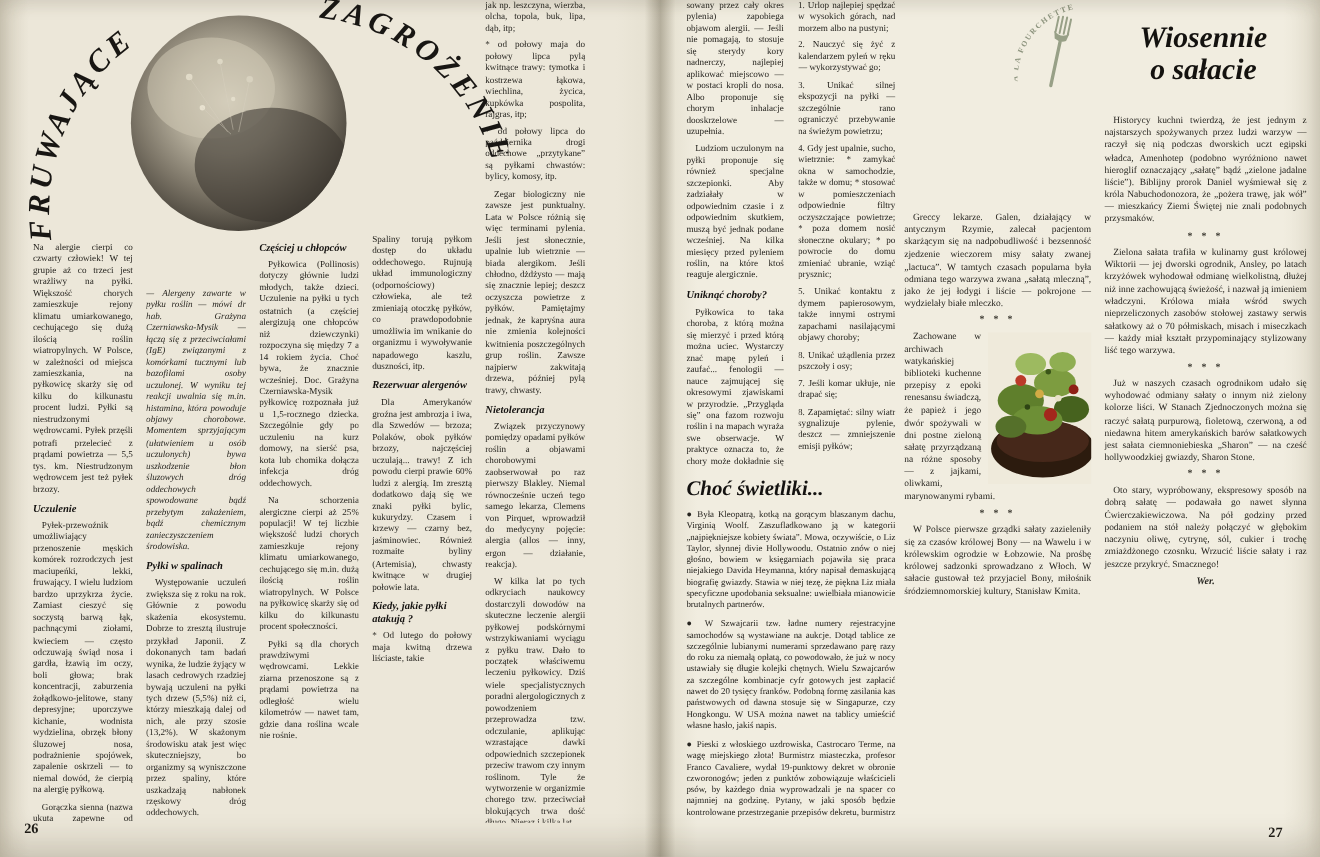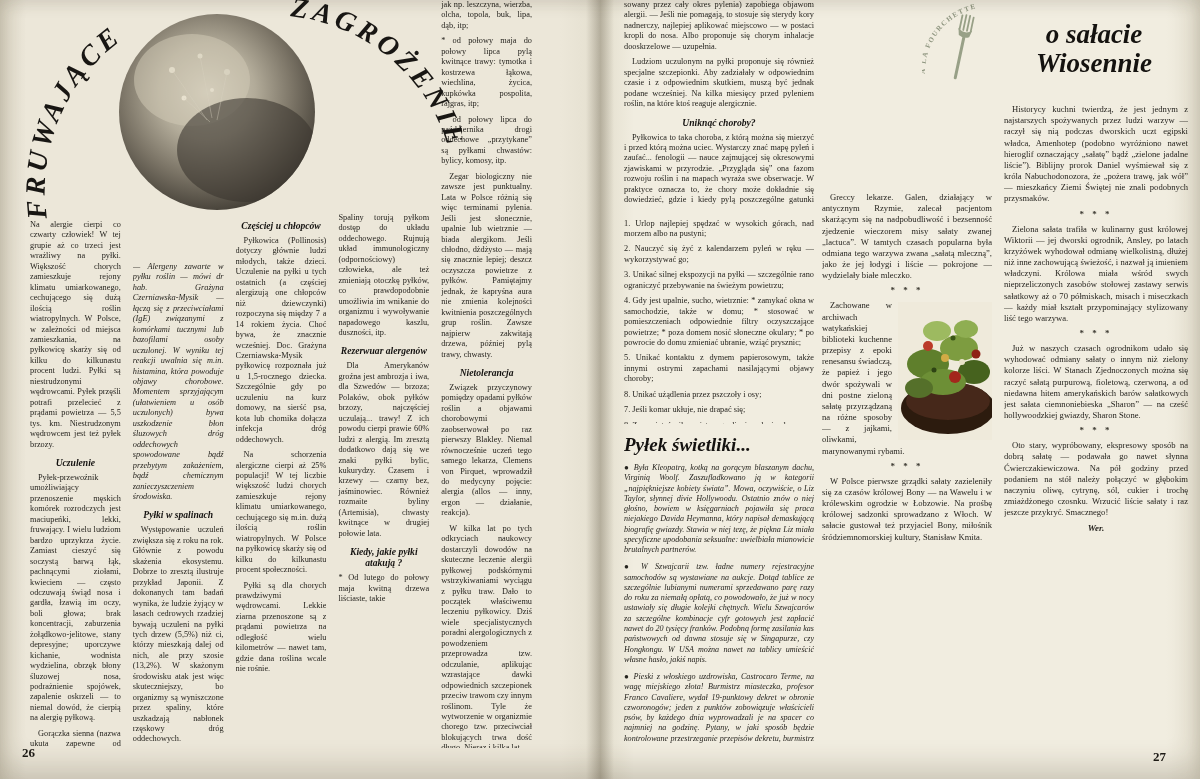--- a/index.html
+++ b/index.html
@@ -11,40 +11,40 @@
   .page-right{left:600px;background:linear-gradient(to right,#e2ddcc 0,#f1ede0 34px,#f1ede0 566px,#e6e1d1 600px);}
   .gutter{position:absolute;left:586px;top:0;width:28px;height:779px;
     background:linear-gradient(to right,rgba(60,50,30,0) 0,rgba(60,50,30,.28) 50%,rgba(60,50,30,0) 100%);}
   .spread::after{content:"";position:absolute;inset:0;pointer-events:none;
     box-shadow:inset 0 -14px 26px rgba(60,50,30,.18), inset 0 6px 14px rgba(60,50,30,.10);}
 
   
   p.b{font-size:8.3px;line-height:1.26;text-align:justify;margin:0 0 5px;text-indent:8px;}
   p.noind{text-indent:0;}
   p.it{font-style:italic;}
-  h4.sub{font-size:9.6px;font-weight:bold;font-style:italic;text-align:center;margin:7px 0 5px;color:#141210;}
+  h4.sub{font-size:9.6px;font-weight:bold;font-style:italic;margin:7px 0 5px;color:#141210;}
   .col{flex:1;overflow:hidden;}
 
   
   .lp-cols{position:absolute;left:30px;top:0;width:502px;height:748px;display:flex;gap:12px;}
   .pt1{padding-top:220px}.pt2{padding-top:262px}.pt3{padding-top:213px}.pt4{padding-top:213px}.pt5{}
   .lp-title{position:absolute;left:22px;top:0;width:440px;height:240px;z-index:2;}
   .arcT{font-family:"Liberation Serif",serif;font-weight:bold;font-style:italic;
     font-size:28px;letter-spacing:4px;fill:#181613;}
 
   .pagenum{position:absolute;font-weight:bold;font-size:13px;color:#1c1a16;}
   .pn-left{left:22px;bottom:18px;}
   .pn-right{right:34px;bottom:14px;}
 
   
   .rp-main{position:absolute;left:24px;top:0;width:190px;height:755px;}
-  .rp-top{display:flex;gap:13px;height:424px;overflow:hidden;flex-direction:column;}
+  .rp-top{display:flex;gap:13px;height:424px;overflow:hidden;}
   .swietliki{margin-top:8px;height:312px;overflow:hidden;}
   .sw-head{font-size:19px;font-weight:bold;font-style:italic;margin:2px 0 7px;color:#141210;}
-  .swietliki p{font-size:8.1px;line-height:1.27;font-style:italic;text-align:justify;margin:0 0 7px;}
+  .swietliki p{font-size:8.1px;line-height:1.27;text-align:justify;margin:0 0 7px;}
 
   
   .salad{position:absolute;left:222px;top:0;width:370px;height:779px;}
   .fork{position:absolute;left:100px;top:2px;width:74px;height:84px;}
   .forkArcT{font-family:"Liberation Serif",serif;font-size:7px;letter-spacing:1.6px;fill:#8d947e;font-weight:bold;}
   .salad-title{position:absolute;left:178px;top:20px;width:188px;text-align:center;
     font-weight:bold;font-style:italic;font-size:27px;line-height:1.08;color:#14120f;}
   .salad p{font-size:8.6px;line-height:1.3;text-align:justify;margin:0 0 4px;text-indent:8px;}
   .salad-colL{position:absolute;left:0;top:192px;width:170px;height:556px;overflow:hidden;}
   .salad-colR{position:absolute;left:182px;top:104px;width:184px;height:646px;overflow:hidden;}
@@ -152,21 +152,21 @@
           <p class="b noind">3. Unikać silnej ekspozycji na pyłki — szczególnie rano ograniczyć przebywanie na świeżym powietrzu;</p>
           <p class="b noind">4. Gdy jest upalnie, sucho, wietrznie: * zamykać okna w samochodzie, także w domu; * stosować w pomieszczeniach odpowiednie filtry oczyszczające powietrze; * poza domem nosić słoneczne okulary; * po powrocie do domu zmieniać ubranie, wziąć prysznic;</p>
           <p class="b noind">5. Unikać kontaktu z dymem papierosowym, także innymi ostrymi zapachami nasilającymi objawy choroby;</p>
           <p class="b noind">8. Unikać użądlenia przez pszczoły i osy;</p>
           <p class="b noind">7. Jeśli komar ukłuje, nie drapać się;</p>
           <p class="b noind">8. Zapamiętać: silny wiatr sygnalizuje pylenie, deszcz — zmniejszenie emisji pyłków;</p>
 
         </div>
       </div>
       <div class="swietliki">
-        <div class="sw-head">Pyłek świetliki...</div>
+        <div class="sw-head">Choć świetliki...</div>
         <p>● Była Kleopatrą, kotką na gorącym blaszanym dachu, Virginią Woolf. Zaszufladkowano ją w kategorii „najpiękniejsze kobiety świata”. Mowa, oczywiście, o Liz Taylor, słynnej divie Hollywoodu. Ostatnio znów o niej głośno, bowiem w księgarniach pojawiła się praca niejakiego Davida Heymanna, który napisał demaskującą biografię gwiazdy. Stawia w niej tezę, że piękna Liz miała specyficzne upodobania seksualne: uwielbiała mianowicie brutalnych partnerów.</p>
         <p>● W Szwajcarii tzw. ładne numery rejestracyjne samochodów są wystawiane na aukcje. Dotąd tablice ze szczególnie lubianymi numerami sprzedawano parę razy do roku za niemałą opłatą, co powodowało, że już w nocy ustawiały się długie kolejki chętnych. Wielu Szwajcarów za szczególne kombinacje cyfr gotowych jest zapłacić nawet do 20 tysięcy franków. Podobną formę zasilania kas państwowych od dawna stosuje się w Singapurze, czy Hongkongu. W USA można nawet na tablicy umieścić własne hasło, jakiś napis.</p>
         <p>● Pieski z włoskiego uzdrowiska, Castrocaro Terme, na wagę miejskiego złota! Burmistrz miasteczka, profesor Franco Cavaliere, wydał 19-punktowy dekret w obronie czworonogów; jeden z punktów zobowiązuje właścicieli psów, by każdego dnia wyprowadzali je na spacer co najmniej na godzinę. Pytany, w jaki sposób będzie kontrolowane przestrzeganie przepisów dekretu, burmistrz odparł, iż urzędnikom bardziej chodzi o uwrażliwienie ludzi na los zwierząt niż o biurokratyczne przepisy.</p>
       </div>
     </div>
 
     <div class="salad">
 
       <div class="fork">
         <svg width="74" height="84" viewBox="0 0 74 84">
@@ -181,22 +181,22 @@
             <rect x="36.8" y="12" width="1.8" height="17" rx="0.9"></rect>
             <rect x="40.6" y="12" width="1.8" height="17" rx="0.9"></rect>
             <rect x="44.4" y="13" width="1.8" height="16" rx="0.9"></rect>
             <path d="M32.6 27 Q39.8 33 46.6 27 L45 34 Q39.8 37 34.4 34 Z"></path>
             <rect x="38.3" y="34" width="3" height="44" rx="1.5"></rect>
           </g>
         </svg>
       </div>
 
       <div class="salad-title">
+        <div>Wiosennie</div>
         <div>o sałacie</div>
-        <div>Wiosennie</div>
       </div>
 
       <div class="salad-colL">
         <p>Greccy lekarze. Galen, działający w antycznym Rzymie, zalecał pacjentom skarżącym się na nadpobudliwość i bezsenność zjedzenie wieczorem misy sałaty zwanej „lactuca”. W tamtych czasach popularna była odmiana tego warzywa zwana „sałatą mleczną”, jako że jej łodygi i liście — pokrojone — wydzielały białe mleczko.</p>
         <div class="sep">* * *</div>
         <div class="salad-photo">
           <svg width="100" height="138" viewBox="0 0 100 138">
             <rect x="0" y="0" width="100" height="138" fill="#efeadb"></rect>
             <ellipse cx="50" cy="106" rx="47" ry="26" fill="#2c1b0e"></ellipse>
             <ellipse cx="50" cy="99" rx="42" ry="19" fill="#46281a"></ellipse>

